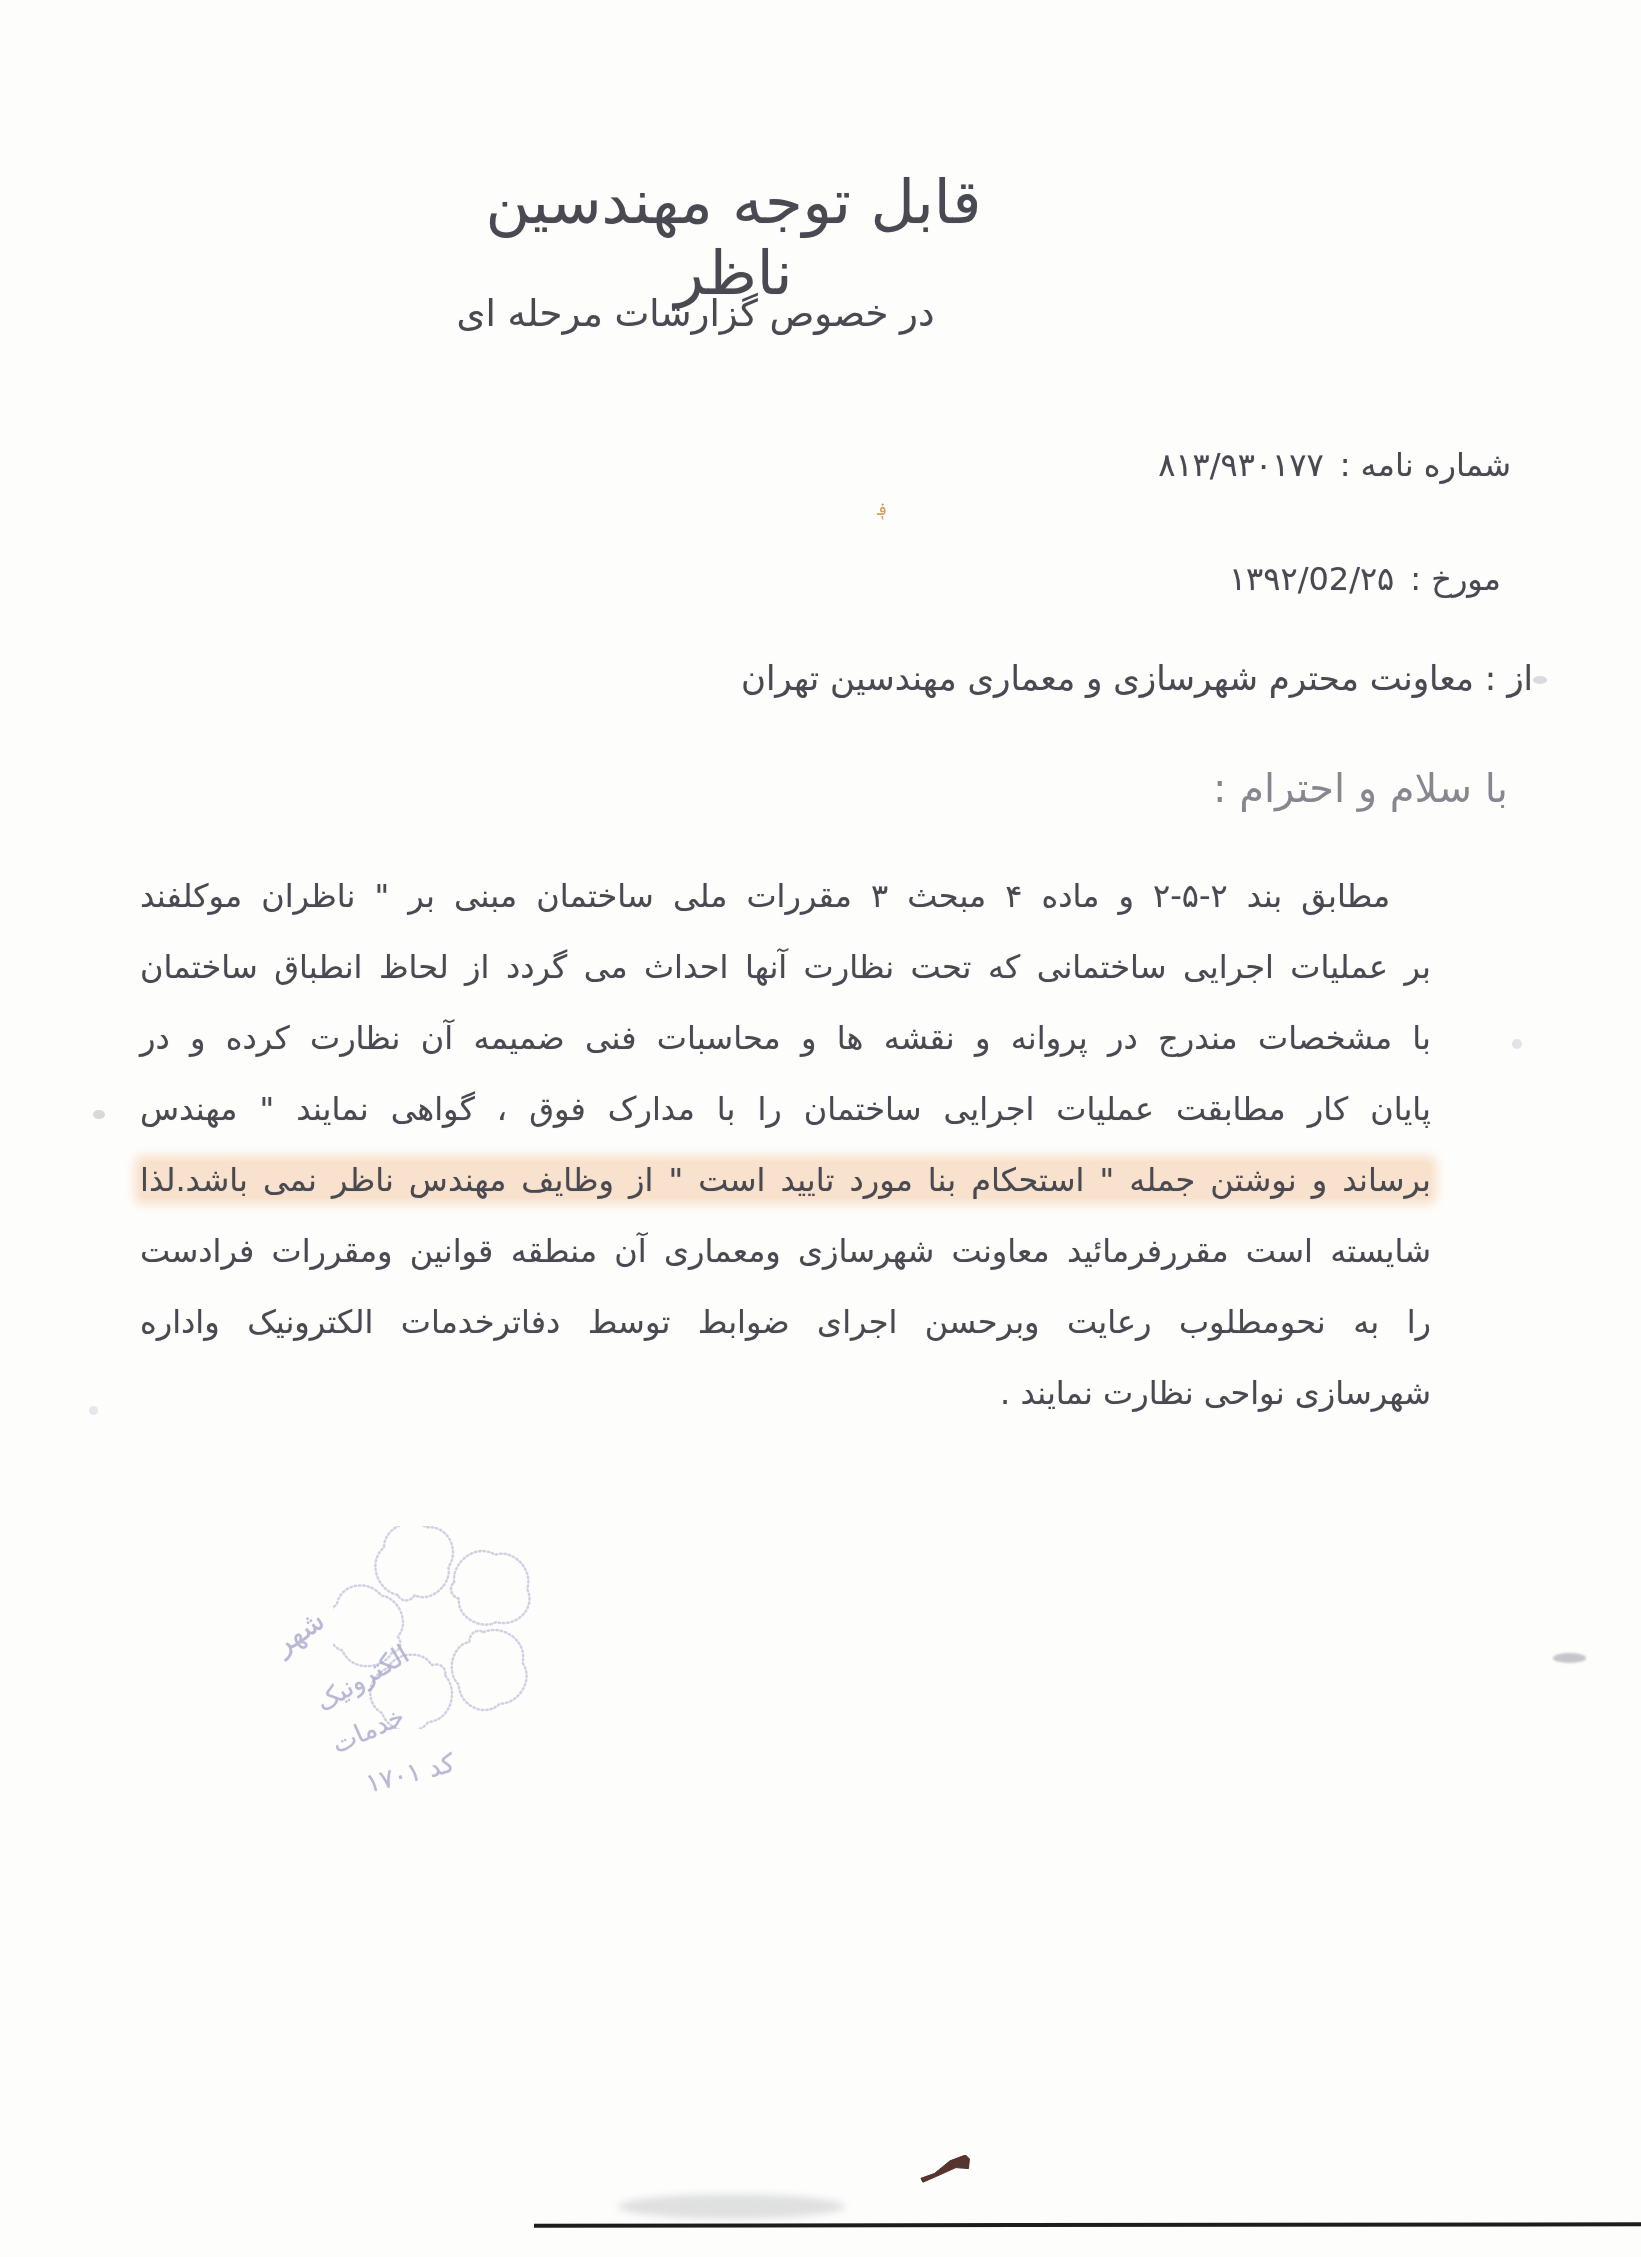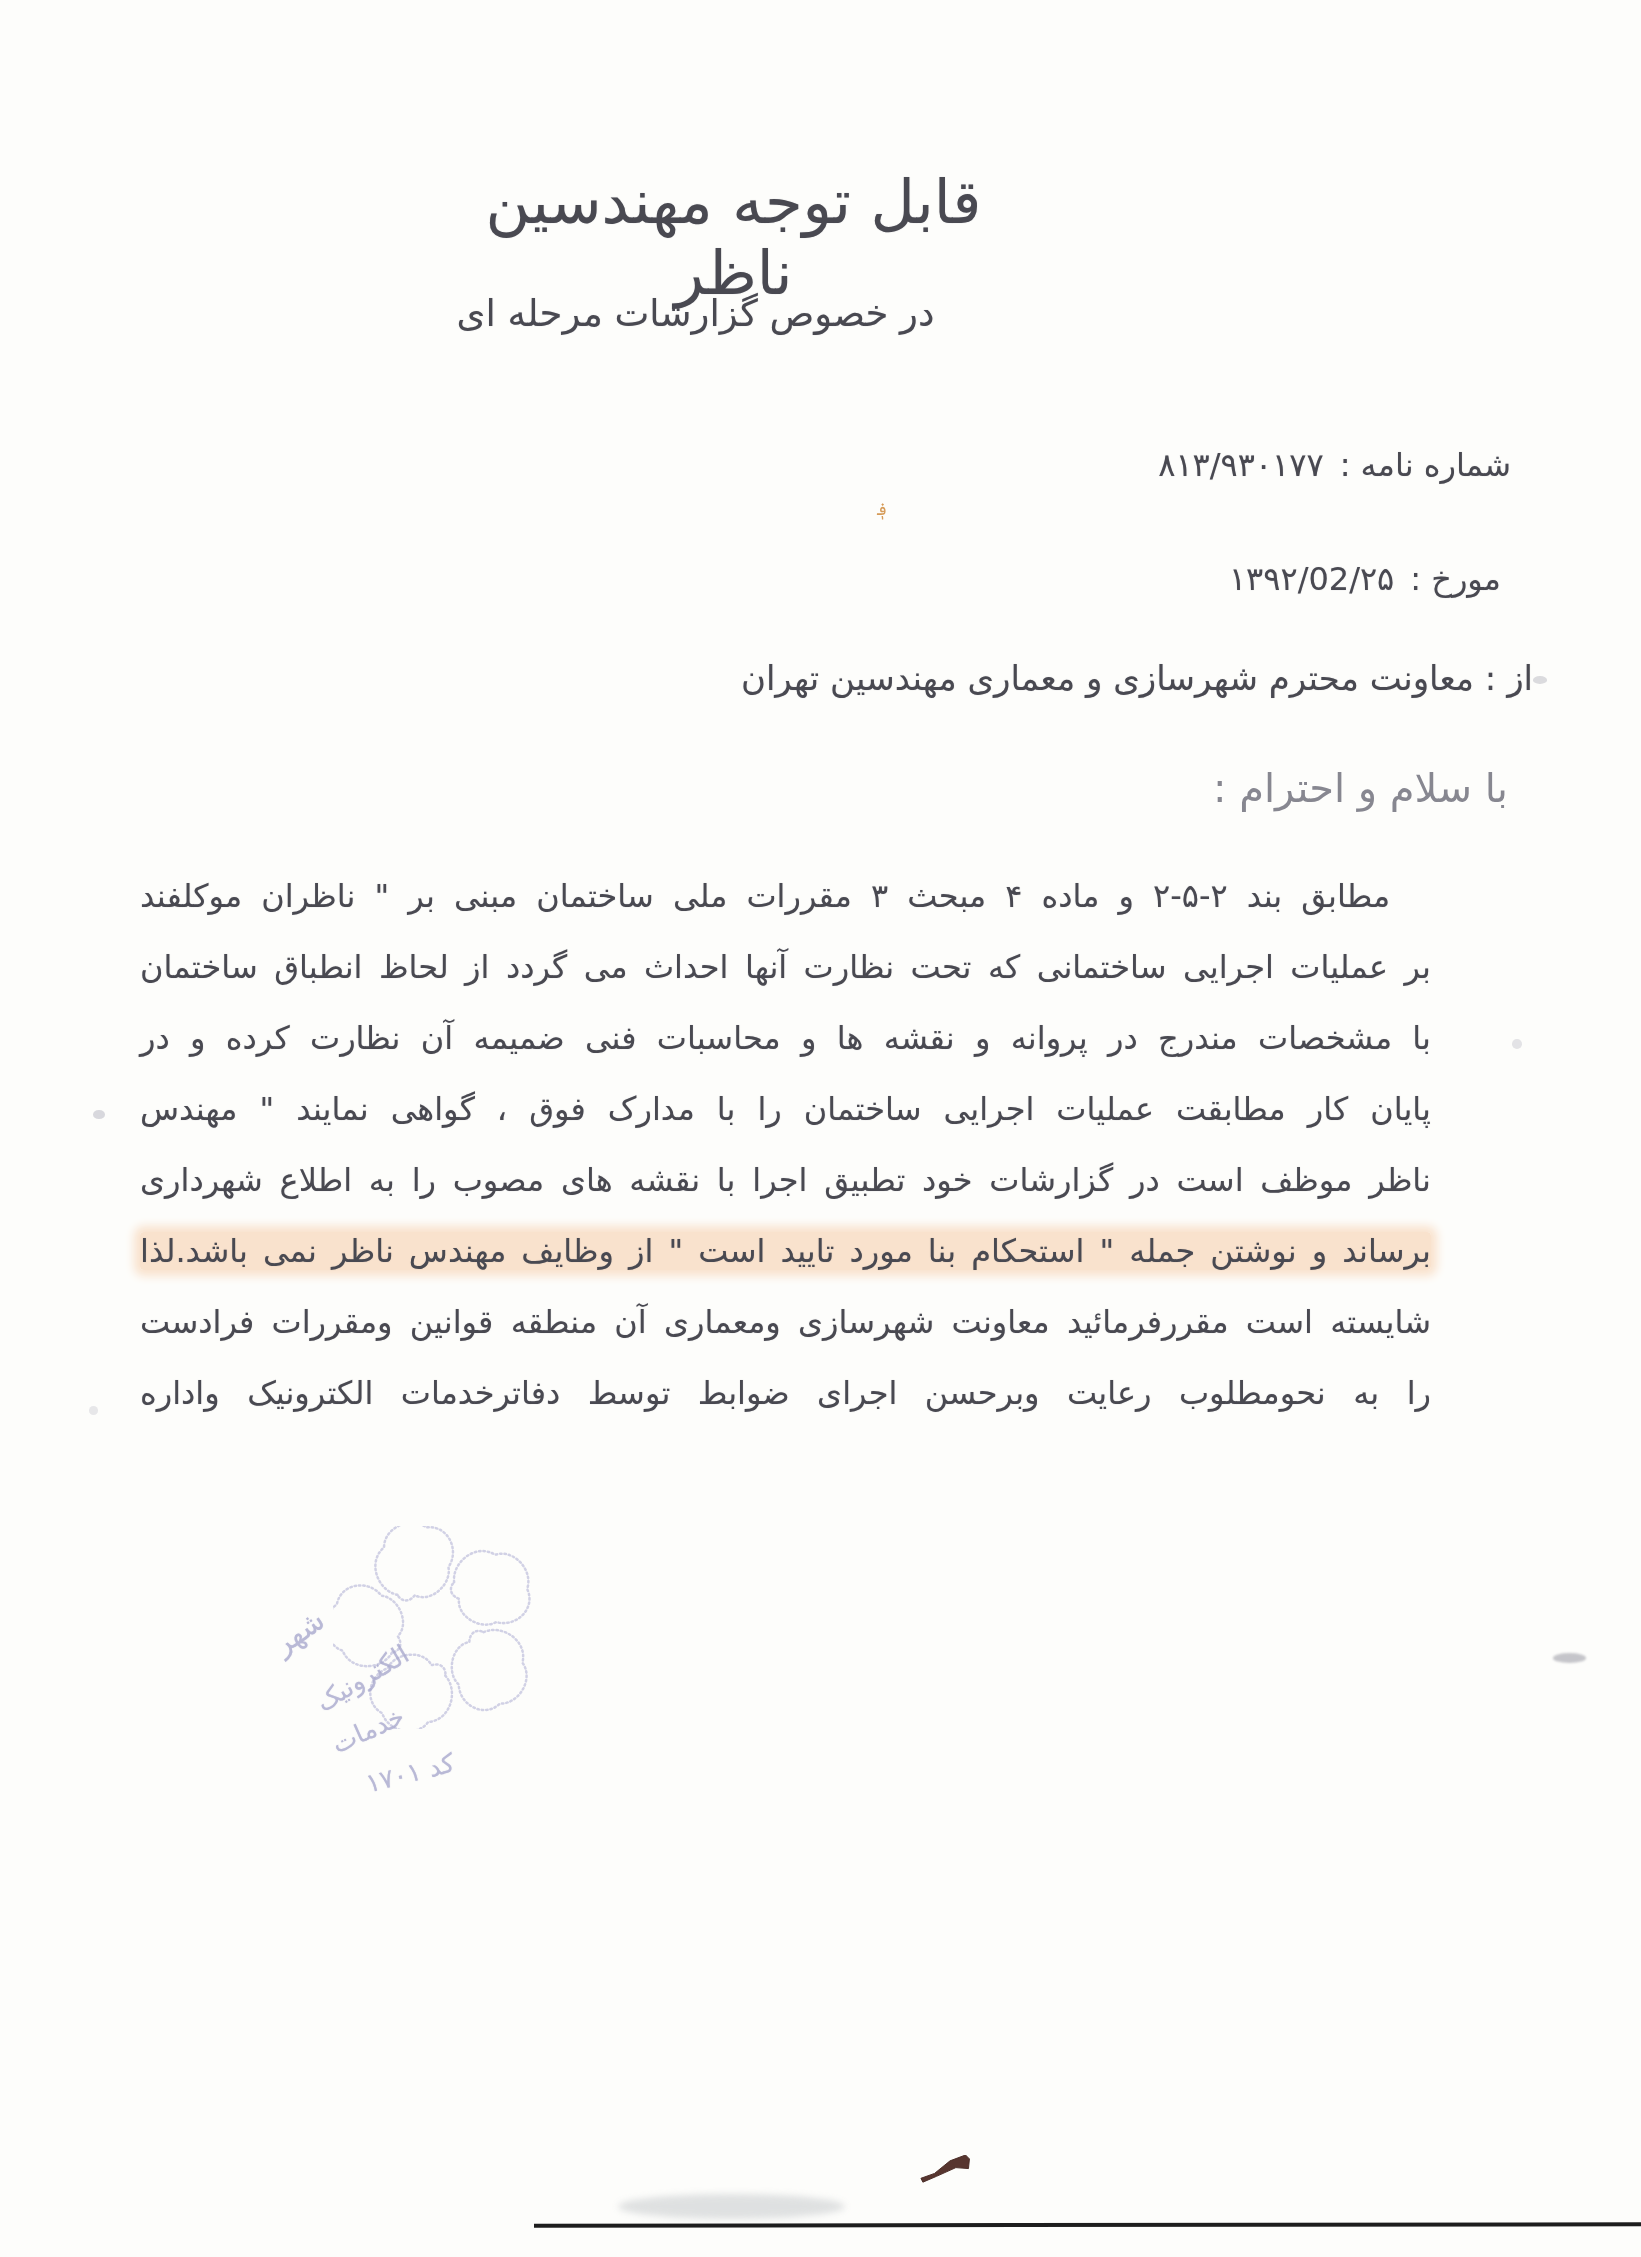--- a/index.html
+++ b/index.html
@@ -107,26 +107,26 @@
 
   <div class="abs rtl scan-ink from-line">از : معاونت محترم شهرسازی و معماری مهندسین تهران</div>
 
   <div class="abs rtl greeting">با سلام و احترام :</div>
 
   <div class="abs rtl scan-ink body-block">
     <div class="body-line first">مطابق بند ۲-۵-۲ و ماده ۴ مبحث ۳ مقررات ملی ساختمان مبنی بر " ناظران موکلفند</div>
     <div class="body-line">بر عملیات اجرایی ساختمانی که تحت نظارت آنها احداث می گردد از لحاظ انطباق ساختمان</div>
     <div class="body-line">با مشخصات مندرج در پروانه و نقشه ها و محاسبات فنی ضمیمه آن نظارت کرده و در</div>
     <div class="body-line">پایان کار مطابقت عملیات اجرایی ساختمان را با مدارک فوق ، گواهی نمایند " مهندس</div>
-    <div class="body-line">ناظر موظف است در گزارشات خود تطبیق اجرا با نقشه های مصوب را به اطلاع شهرداری</div>
     <div class="body-line">
       <span class="hl">برساند و نوشتن جمله " استحکام بنا مورد تایید است " از وظایف مهندس ناظر نمی باشد.لذا</span>
     </div>
     <div class="body-line">شایسته است مقررفرمائید معاونت شهرسازی ومعماری آن منطقه  قوانین ومقررات فرادست</div>
     <div class="body-line">را به نحومطلوب رعایت وبرحسن اجرای ضوابط توسط دفاترخدمات الکترونیک واداره</div>
+    <div class="body-line last">شهرسازی نواحی نظارت نمایند .</div>
   </div>
 
   <div class="abs stamp">
     <svg class="flower" width="203" height="203" viewBox="-105 -105 210 210" aria-hidden="true">
       <defs>
         <path id="petal" d="M -26,16 C -44,6 -46,-26 -24,-35 C -18,-54 12,-58 24,-41 C 46,-37 50,-8 33,5 C 31,23 4,35 -9,22 C -18,28 -25,23 -26,16 Z" fill="none" stroke="#b5b5d6" stroke-width="2.6" stroke-dasharray="1.5 3" stroke-linecap="round"></path>
       </defs>
       <g transform="rotate(-18)" opacity="0.8">
         <g transform="rotate(0)   translate(0,-60)">
             <use href="#petal"></use>

